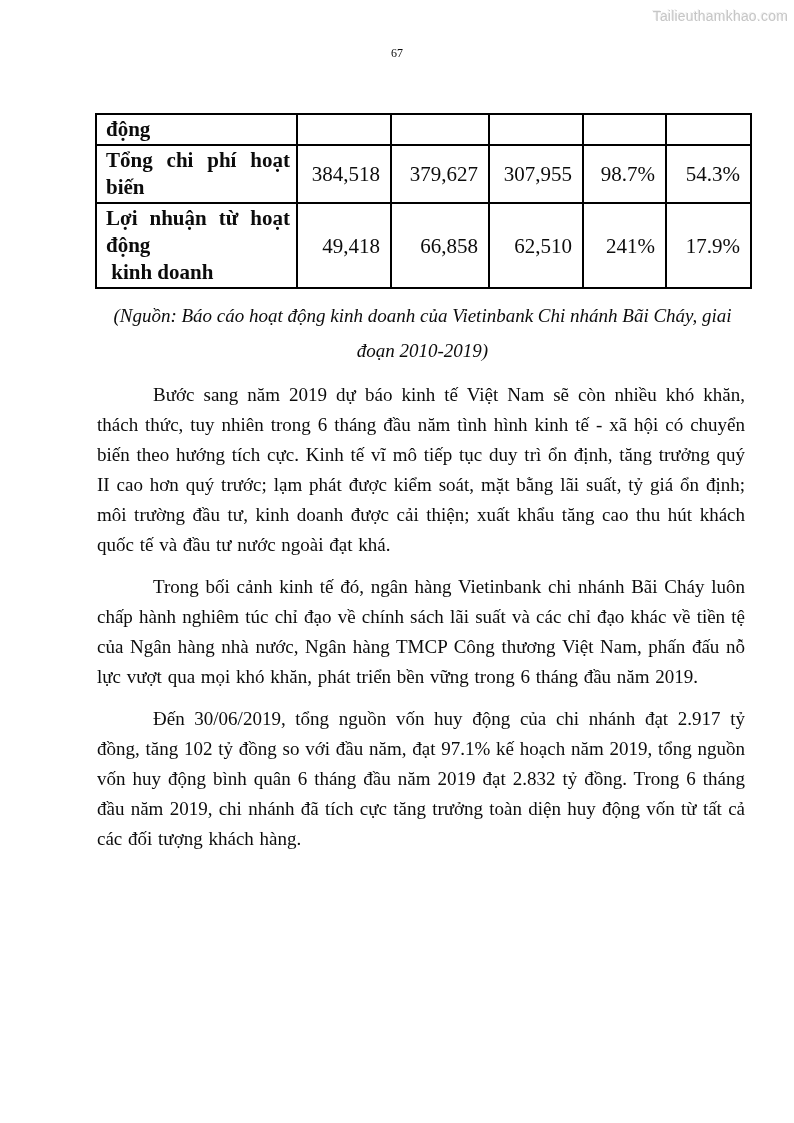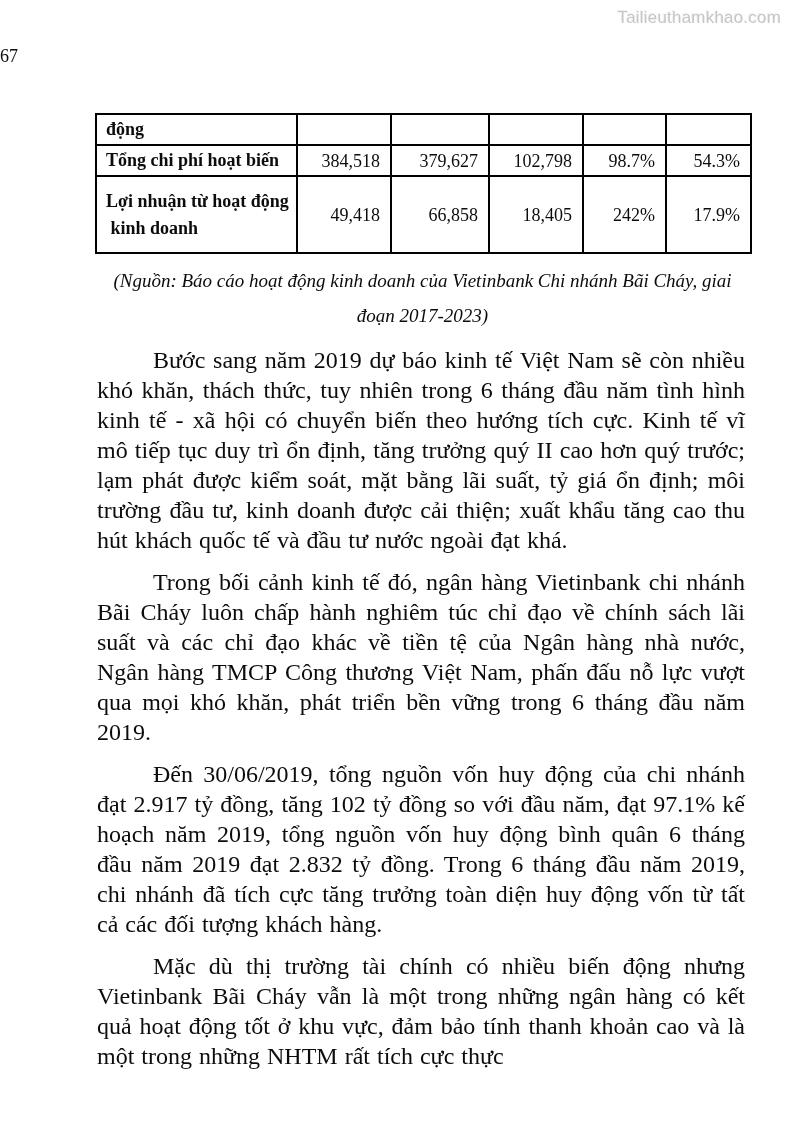--- a/index.html
+++ b/index.html
@@ -11,48 +11,49 @@
     height: 1123px;
     margin: 0 auto;
     background: #ffffff;
     color: #0c0c0c;
     font-family: "Liberation Serif", "DejaVu Serif", serif;
     overflow: hidden;
   }
   .watermark {
     position: absolute;
     top: 8px;
-    right: 13px;
+    right: 6px;
     font-family: "Liberation Sans", "DejaVu Sans", sans-serif;
-    font-size: 17px;
+    font-size: 14px;
     letter-spacing: 0.2px;
     color: #c6c6c6;
     text-shadow: 1px 1px 0 #ffffff, -1px -1px 0 #efefef;
   }
   .page-number {
     position: absolute;
     top: 46px;
     left: 0;
     width: 100%;
-    font-size: 18px;
+    text-align: center;
+    font-size: 12px;
   }
   .content {
     position: absolute;
     left: 95px;
     top: 113px;
     width: 655px;
   }
   table.fin-table {
     width: 655px;
     border-collapse: collapse;
     table-layout: fixed;
   }
   table.fin-table td {
     border: 2px solid #000000;
-    font-size: 18px;
+    font-size: 21px;
     vertical-align: middle;
   }
   td.cell-label {
     font-weight: bold;
     text-align: justify;
     padding: 1px 6px 1px 9px;
     line-height: 27px;
     white-space: pre-wrap;
   }
   td.cell-num {
@@ -78,21 +79,21 @@
     font-size: 19px;
     line-height: 35px;
     white-space: pre-line;
   }
   .paragraphs {
     margin-left: 2px;
     width: 648px;
     margin-top: 4px;
   }
   .paragraphs p {
-    font-size: 24px;
+    font-size: 19px;
     line-height: 30px;
     text-align: justify;
     text-indent: 56px;
     margin: 12px 0;
     word-spacing: 1px;
   }
 </style>
 </head>
 <body>
 
@@ -119,40 +120,39 @@
           <td class="cell-num"></td>
           <td class="cell-num"></td>
           <td class="cell-num"></td>
           <td class="cell-num"></td>
           <td class="cell-num"></td>
         </tr>
         <tr class="row-2">
           <td class="cell-label">Tổng chi phí hoạt biến</td>
           <td class="cell-num">384,518</td>
           <td class="cell-num">379,627</td>
-          <td class="cell-num">102,798</td>
+          <td class="cell-num">307,955</td>
           <td class="cell-num">98.7%</td>
           <td class="cell-num">54.3%</td>
         </tr>
         <tr class="row-3">
           <td class="cell-label">Lợi nhuận từ hoạt động
  kinh doanh</td>
           <td class="cell-num">49,418</td>
           <td class="cell-num">66,858</td>
-          <td class="cell-num">18,405</td>
-          <td class="cell-num">242%</td>
+          <td class="cell-num">62,510</td>
+          <td class="cell-num">241%</td>
           <td class="cell-num">17.9%</td>
         </tr>
       </tbody>
     </table>
 
     <div class="source-note">(Nguồn: Báo cáo hoạt động kinh doanh của Vietinbank Chi nhánh Bãi Cháy, giai
-đoạn 2017-2023)</div>
+đoạn 2010-2019)</div>
 
     <div class="paragraphs">
       <p>Bước sang năm 2019 dự báo kinh tế Việt Nam sẽ còn nhiều khó khăn, thách thức, tuy nhiên trong 6 tháng đầu năm tình hình kinh tế - xã hội có chuyển biến theo hướng tích cực. Kinh tế vĩ mô tiếp tục duy trì ổn định, tăng trưởng quý II cao hơn quý trước; lạm phát được kiểm soát, mặt bằng lãi suất, tỷ giá ổn định; môi trường đầu tư, kinh doanh được cải thiện; xuất khẩu tăng cao thu hút khách quốc tế và đầu tư nước ngoài đạt khá.</p>
       <p>Trong bối cảnh kinh tế đó, ngân hàng Vietinbank chi nhánh Bãi Cháy luôn chấp hành nghiêm túc chỉ đạo về chính sách lãi suất và các chỉ đạo khác về tiền tệ của Ngân hàng nhà nước, Ngân hàng TMCP Công thương Việt Nam, phấn đấu nỗ lực vượt qua mọi khó khăn, phát triển bền vững trong 6 tháng đầu năm 2019.</p>
       <p>Đến 30/06/2019, tổng nguồn vốn huy động của chi nhánh đạt 2.917 tỷ đồng, tăng 102 tỷ đồng so với đầu năm, đạt 97.1% kế hoạch năm 2019, tổng nguồn vốn huy động bình quân 6 tháng đầu năm 2019 đạt 2.832 tỷ đồng. Trong 6 tháng đầu năm 2019, chi nhánh đã tích cực tăng trưởng toàn diện huy động vốn từ tất cả các đối tượng khách hàng.</p>
-      <p>Mặc dù thị trường tài chính có nhiều biến động nhưng Vietinbank Bãi Cháy vẫn là một trong những ngân hàng có kết quả hoạt động tốt ở khu vực, đảm bảo tính thanh khoản cao và là một trong những NHTM rất tích cực thực</p>
     </div>
 
   </div>
 </div>
 
 </body></html>

